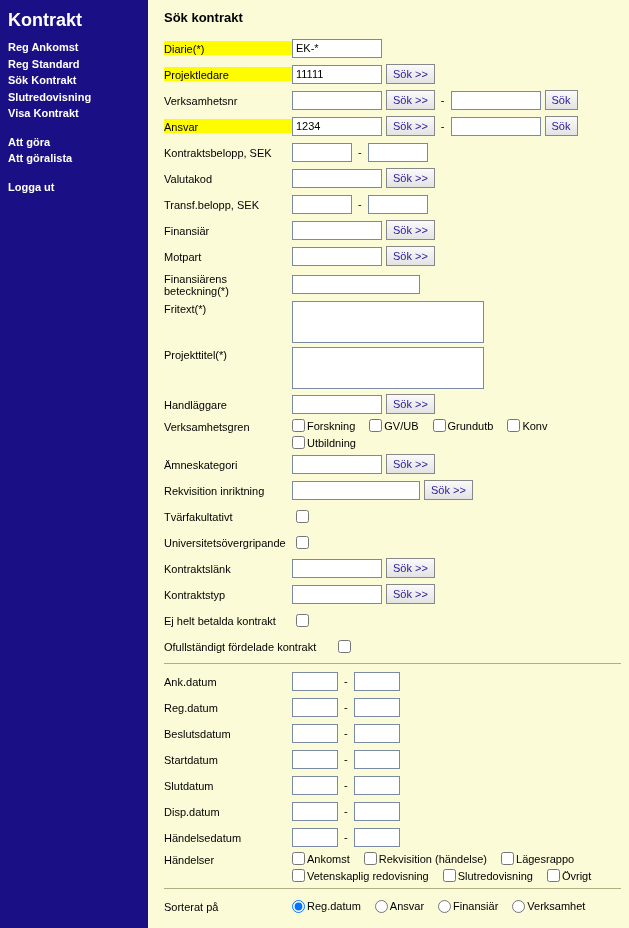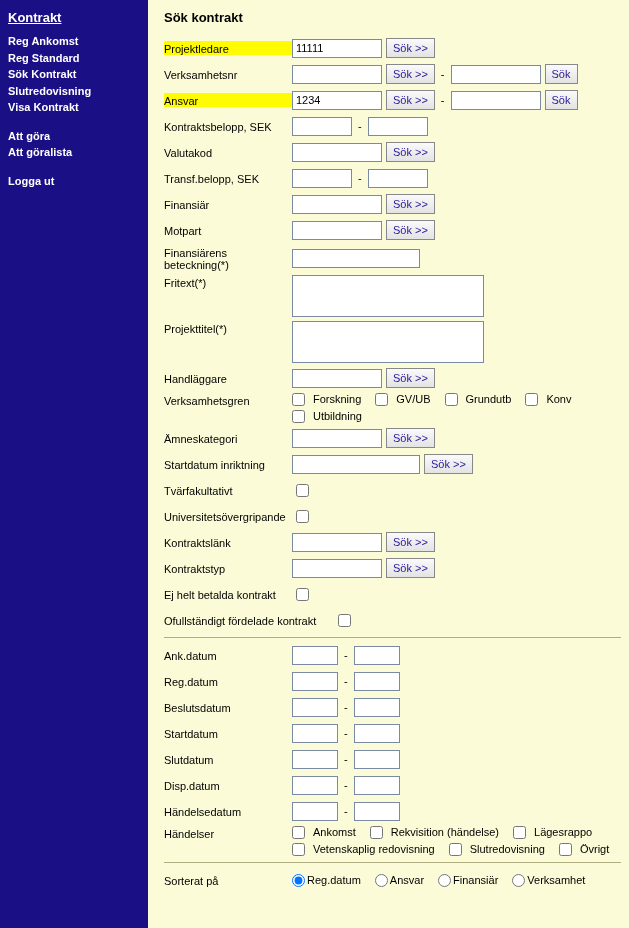--- a/index.html
+++ b/index.html
@@ -1,38 +1,38 @@
 <!DOCTYPE html>
 <html><head>
 <meta charset="utf-8">
 <style>
 * { box-sizing: border-box; font-family: Verdana, Arial, sans-serif; font-size: 11px; }
 body { margin: 0; padding: 0; background: #fcfbd7; }
 .container { display: flex; width: 629px; }
 .sidebar { background: #1a0f85; color: #fff; width: 148px; min-height: 928px; padding: 10px 8px; }
-.sidebar h3 { font-size: 13px; margin: 0 0 8px 0; font-weight: bold; text-decoration: underline; }
+.sidebar h3 { font-size: 18px; margin: 0 0 8px 0; font-weight: bold; }
 .sidebar .grp { margin-bottom: 12px; }
 .sidebar a { display: block; color: #fff; text-decoration: none; line-height: 1.5; cursor: pointer; font-weight: bold; }
 .sidebar a.active { font-weight: bold; }
 .main { flex: 1; background: #fcfbd7; padding: 10px 8px 10px 16px; }
 .main h2 { font-size: 13px; margin: 0 0 12px 0; font-weight: bold; }
 .row { display: flex; align-items: center; margin-bottom: 4px; min-height: 22px; }
 .lbl { width: 128px; flex-shrink: 0; padding-top: 2px; }
 .lbl.hl { background: #fffb00; }
 .ctrls { display: flex; align-items: center; gap: 4px; flex-wrap: wrap; }
 input[type="text"] { border: 1px solid #7a8aa5; height: 19px; padding: 1px 3px; font-size: 11px; background: #fff; }
 .w90 { width: 90px; }
 .w50 { width: 46px; }
 .w60 { width: 60px; }
 .w130 { width: 128px; }
 textarea { border: 1px solid #7a8aa5; width: 192px; font-size: 11px; background: #fff; resize: none; }
 .btn { background: linear-gradient(#fafafa,#e3e3e3); border: 1px solid #888; color: #2a189c; padding: 1px 6px; height: 20px; font-size: 11px; cursor: pointer; }
 .dash { padding: 0 2px; }
 .hr { border: none; border-top: 1px solid #b0ad82; margin: 6px 0; }
-.chk { display: flex; gap: 8px; margin-right: 10px; }
+.chk { display: flex; align-items: center; gap: 2px; margin-right: 10px; }
 .chk input { margin: 0; }
 .radio-row { display: flex; align-items: center; gap: 2px; margin-right: 10px; }
 .radio-row input { margin: 0; }
 </style>
 </head>
 <body>
 
 <div class="container">
   <div class="sidebar">
     <h3>Kontrakt</h3>
@@ -48,20 +48,26 @@
       <a>Att göralista</a>
     </div>
     <div class="grp">
       <a>Logga ut</a>
     </div>
   </div>
 
   <div class="main">
     <h2>Sök kontrakt</h2>
 
+    <div class="row">
+      <div class="lbl hl">Diarie(*)</div>
+      <div class="ctrls">
+          <input type="text" class="w90" value="EK-*" style="">
+        </div>
+    </div>
 
     <div class="row">
       <div class="lbl hl">Projektledare</div>
       <div class="ctrls">
         <input type="text" class="w90" value="11111" style="">
         <button class="btn">Sök &gt;&gt;</button>
       </div>
     </div>
 
     <div class="row">
@@ -185,21 +191,21 @@
 
     <div class="row">
       <div class="lbl">Ämneskategori</div>
       <div class="ctrls">
         <input type="text" class="w90" style="">
         <button class="btn">Sök &gt;&gt;</button>
       </div>
     </div>
 
     <div class="row">
-      <div class="lbl">Startdatum inriktning</div>
+      <div class="lbl">Rekvisition inriktning</div>
       <div class="ctrls">
         <input type="text" class="w130" style="">
         <button class="btn">Sök &gt;&gt;</button>
       </div>
     </div>
 
     <div class="row">
       <div class="lbl">Tvärfakultativt</div>
       <div class="ctrls">
           <input type="checkbox" style="">

